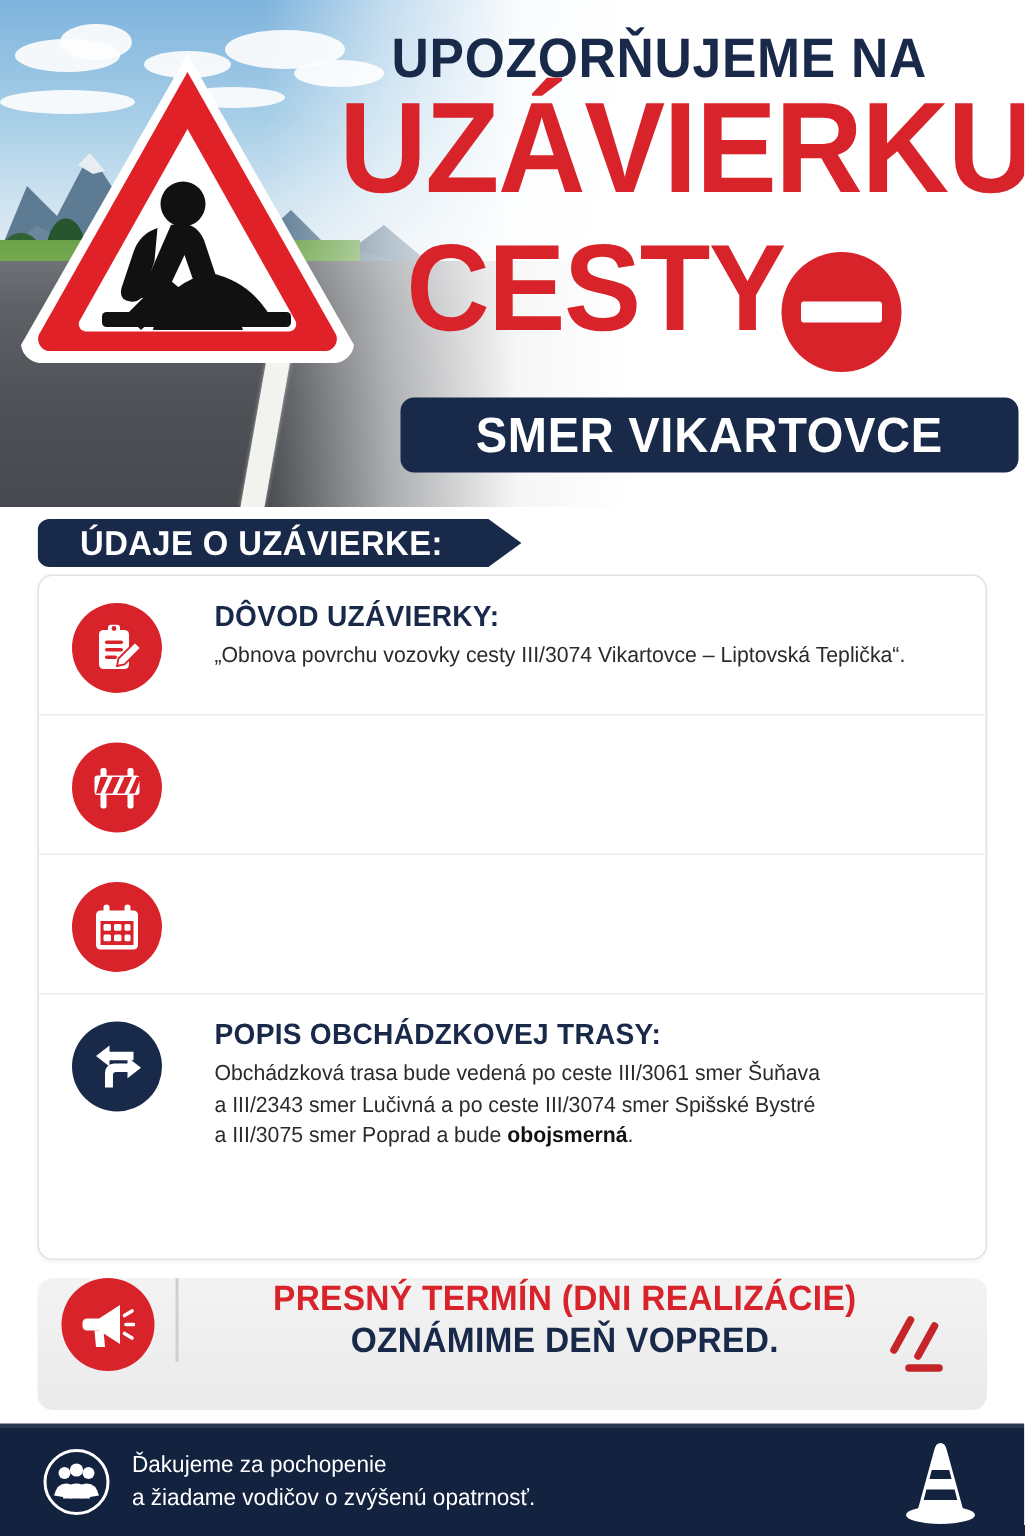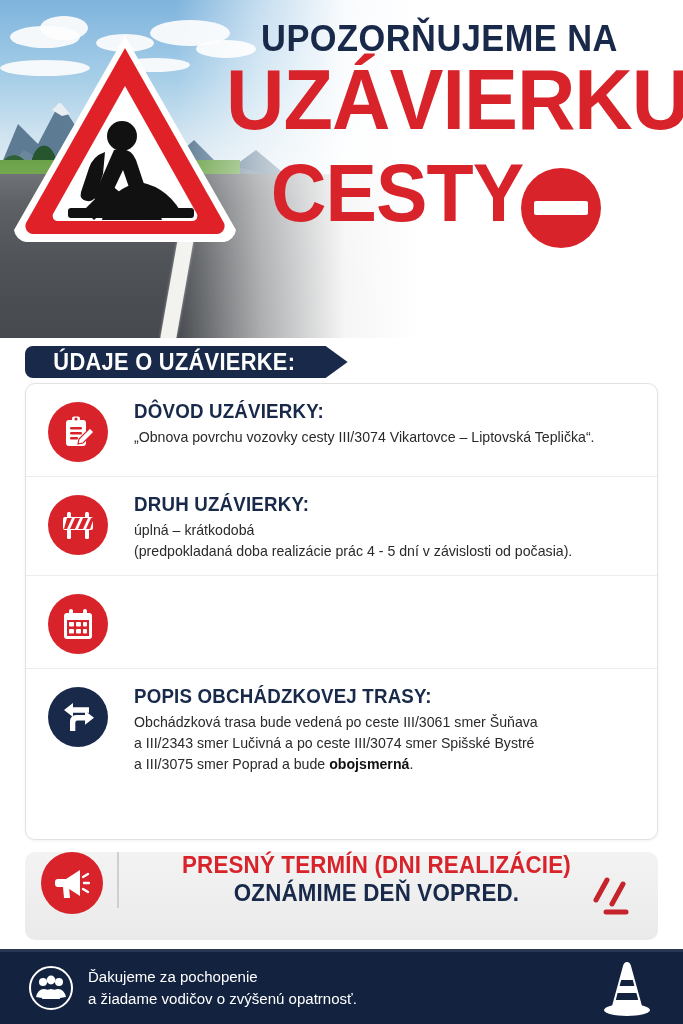--- a/index.html
+++ b/index.html
@@ -105,21 +105,21 @@
     clip-path:polygon(0 0, calc(100% - 22px) 0, 100% 50%, calc(100% - 22px) 100%, 0 100%);
   }
   .tab span { color:#fff; font-size:23px; font-weight:bold; letter-spacing:.3px; transform:scaleX(.95); }
 
   
   .card {
     position:absolute; left:25px; top:383px; width:633px; height:457px;
     background:#fff; border:1px solid #e2e2e2; border-radius:10px;
     box-shadow:0 1px 3px rgba(0,0,0,.06);
   }
-  .row { position:relative; display:flex; padding:16px 18px 14px 22px; }
+  .row { position:relative; display:flex; padding:16px 18px 14px 22px;gap:9px; }
   .row + .row { border-top:1px solid #ececec; }
   .iconcell { width:82px; flex:0 0 82px; padding-top:2px; }
   .circ { width:60px; height:60px; border-radius:50%; background:#d8232a;
           display:flex; align-items:center; justify-content:center; }
   .circ.navy { background:#18294a; }
   .body { flex:1; padding-left:4px; }
   .rtitle { font-size:19.5px; font-weight:bold; color:#18294a; letter-spacing:.2px;
             transform:scaleX(.96); transform-origin:left; margin-bottom:4px; }
   .rtext { font-size:14.6px; color:#2a2a2a; line-height:1.42; transform:scaleX(.97); transform-origin:left; }
   .rtext.big { font-size:24px; font-weight:bold; color:#d8232a; line-height:1.2; margin:1px 0 3px; }
@@ -197,20 +197,23 @@
     <div class="hero-text">
       <div class="line1">UPOZORŇUJEME NA</div>
       <div class="line2">UZÁVIERKU</div>
       <div class="line3">CESTY</div>
 
       <svg class="noentry" viewBox="0 0 84 84">
         <circle cx="42" cy="42" r="40" fill="#d8232a"></circle>
         <rect x="15" y="35" width="54" height="14" rx="2" fill="#ffffff"></rect>
       </svg>
 
+      <div class="smerbadge">
+        <span>SMER VIKARTOVCE</span>
+      </div>
     </div>
   </div>
 
   <div class="tabwrap">
     <div class="tab">
       <span>ÚDAJE O UZÁVIERKE:</span>
     </div>
   </div>
 
   <div class="card">
@@ -243,25 +246,20 @@
             <rect x="25" y="4" width="4" height="27" rx="1.5" fill="#fff"></rect>
             <rect x="3" y="9" width="30" height="13" rx="2" fill="#fff"></rect>
             <g fill="#d8232a">
               <path d="M7 10 l5 0 l-5 11 l-3 0 Z"></path>
               <path d="M15 10 l5 0 l-5 11 l-5 0 Z"></path>
               <path d="M23 10 l5 0 l-5 11 l-5 0 Z"></path>
               <path d="M31 10 l3 0 l-4 11 l-4 0 Z"></path>
             </g>
           </svg>
         </div>
-      </div>
-      <div class="body">
-        <div class="rtitle">DRUH UZÁVIERKY:</div>
-        <div class="rtext">úplná – krátkodobá</div>
-        <div class="rtext">(predpokladaná doba realizácie prác 4 - 5 dní v závislosti od počasia).</div>
       </div>
     </div>
 
     <div class="row">
       <div class="iconcell">
         <div class="circ">
           <svg width="34" height="34" viewBox="0 0 34 34">
             <rect x="8" y="2" width="4" height="7" rx="2" fill="#fff"></rect>
             <rect x="22" y="2" width="4" height="7" rx="2" fill="#fff"></rect>
             <rect x="3" y="6" width="28" height="26" rx="3" fill="#fff"></rect>

